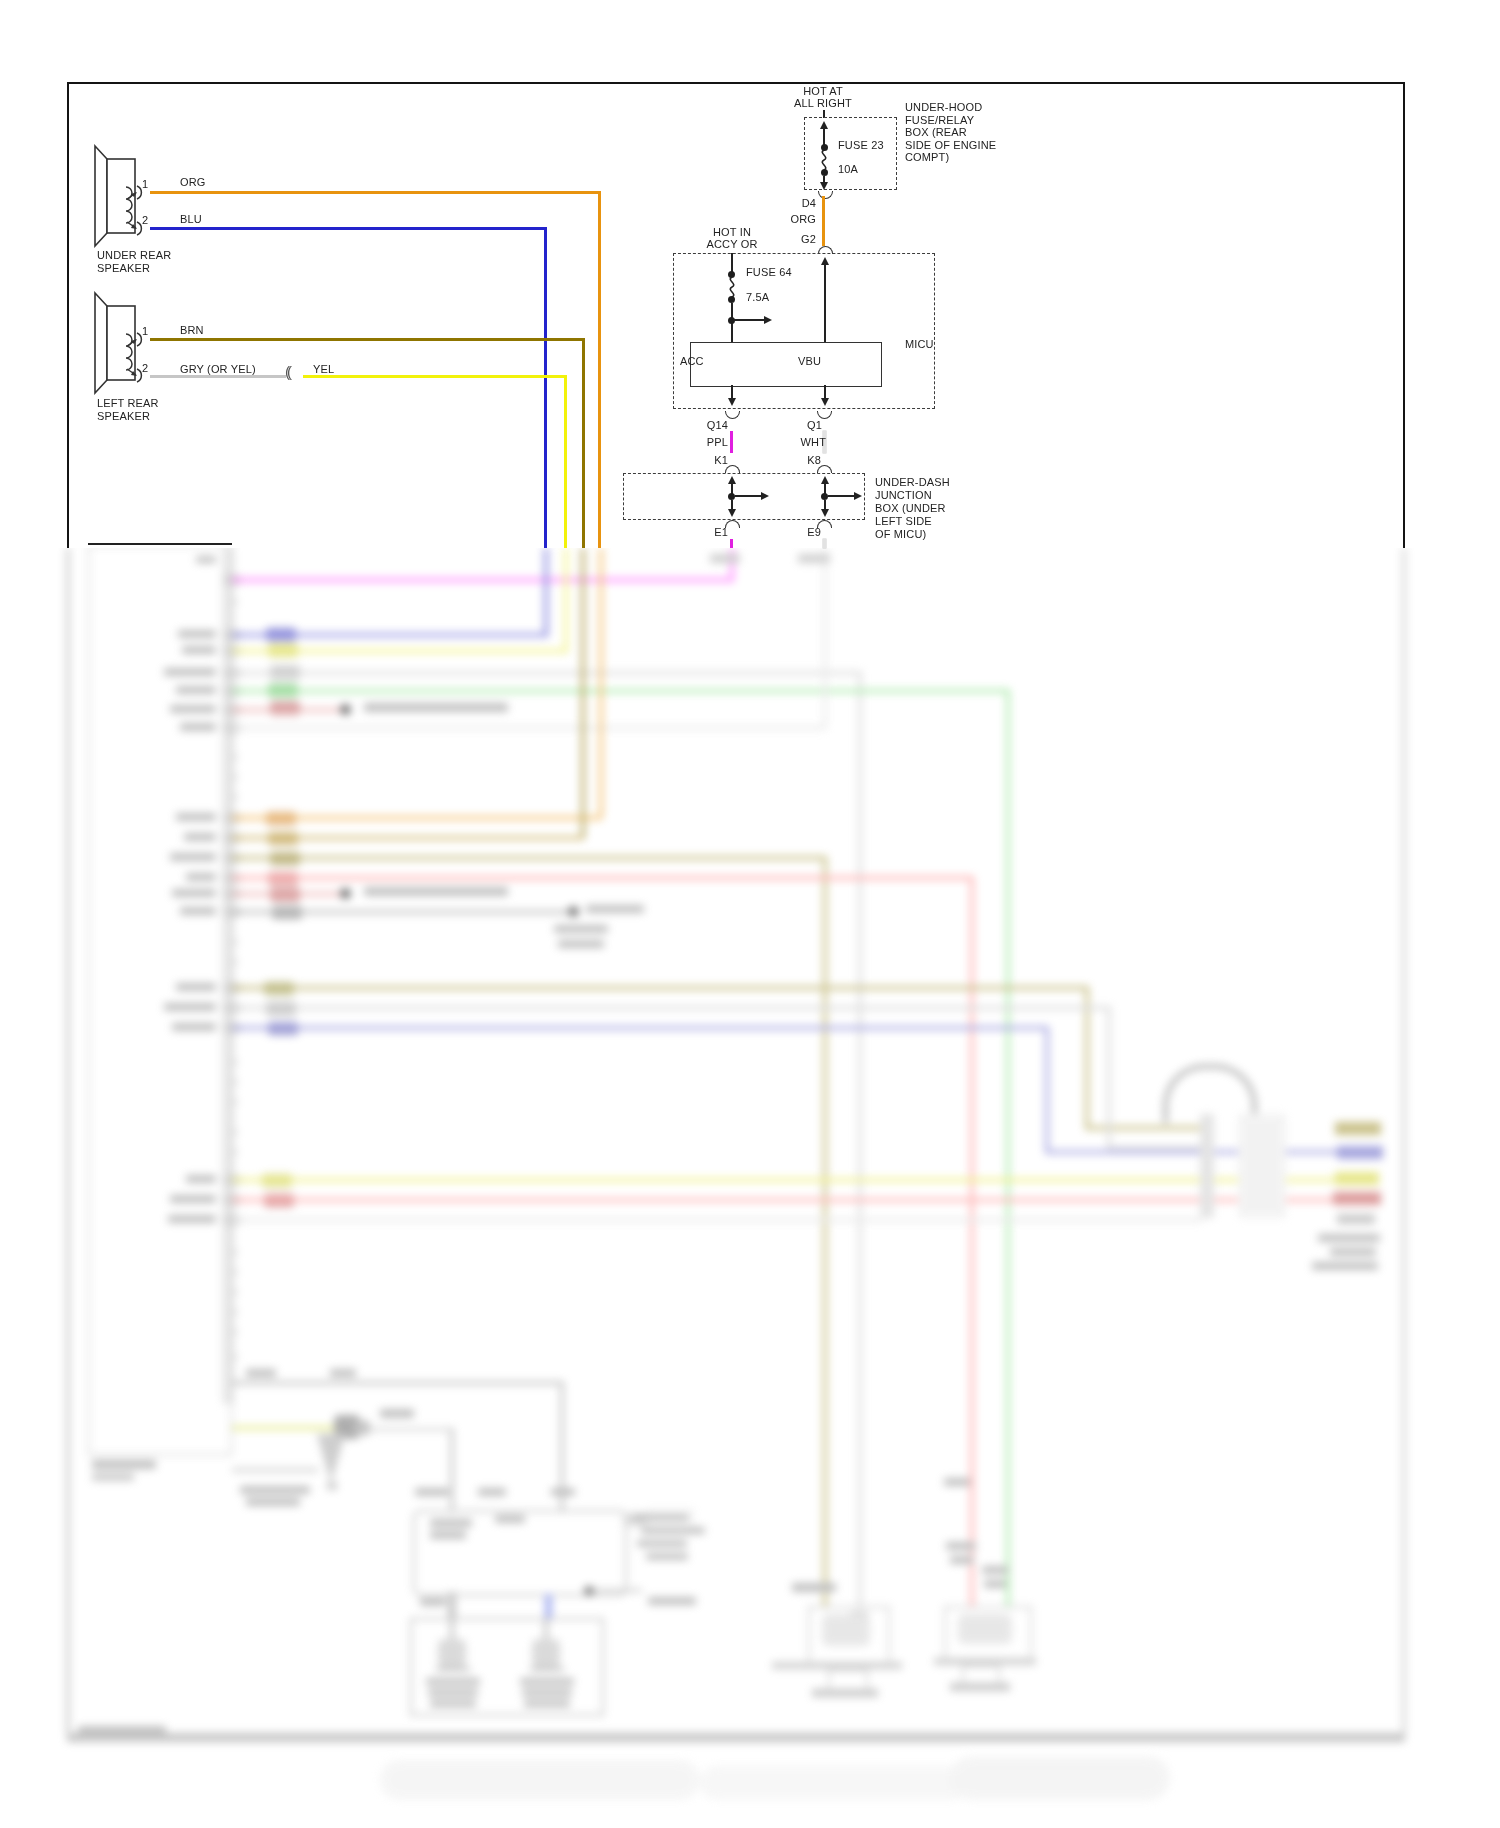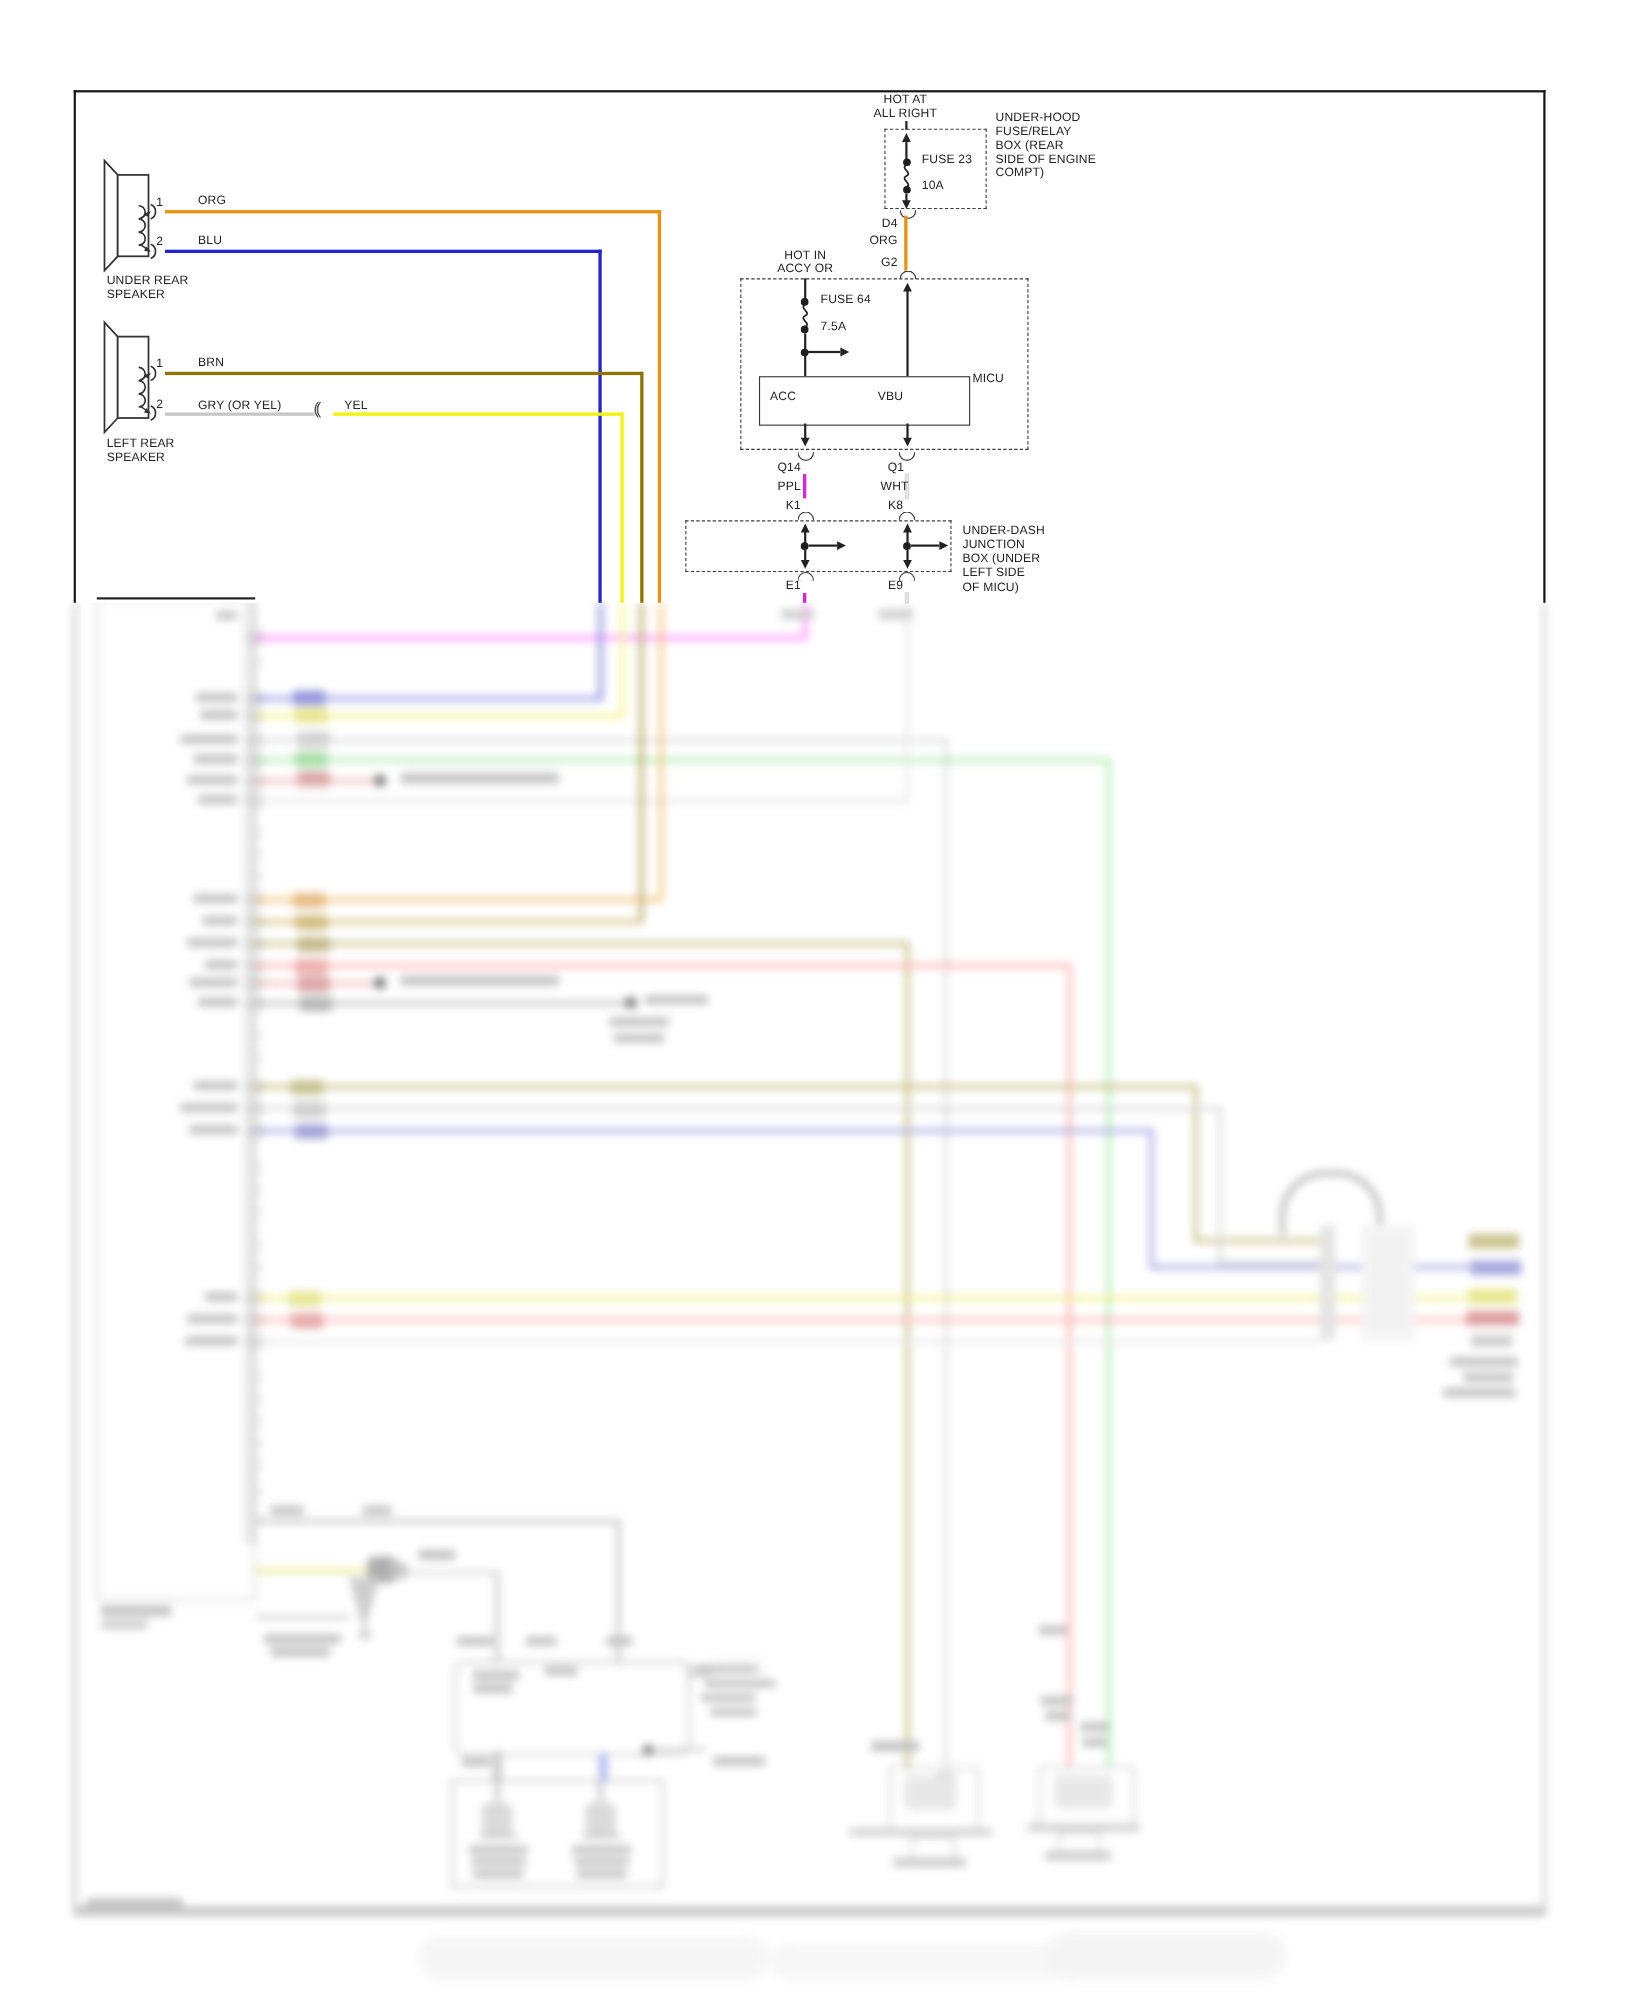--- a/index.html
+++ b/index.html
@@ -117,23 +117,23 @@
   <div class="dot7" style="left:728px;top:296px;"></div>
   <div class="t" style="left:746px;top:266px;">FUSE 64</div>
   <div class="t" style="left:746px;top:291px;">7.5A</div>
   <div class="ln" style="left:731px;top:303px;width:2px;height:39px;background:#222;"></div>
   <div class="dot7" style="left:728px;top:317px;"></div>
   <div class="ln" style="left:734px;top:319px;width:30px;height:2px;background:#222;"></div>
   <div class="ahr" style="left:764px;top:316px;"></div>
   <div class="ahu" style="left:821px;top:257px;"></div>
   <div class="ln" style="left:824px;top:264px;width:2px;height:78px;background:#222;"></div>
   <div class="sbox" style="left:690px;top:342px;width:190px;height:43px;"></div>
-  <div class="t" style="left:700px;top:355px;">ACC</div>
+  <div class="t" style="left:680px;top:355px;">ACC</div>
   <div class="t" style="left:798px;top:355px;">VBU</div>
-  <div class="t" style="left:884px;top:338px;">MICU</div>
+  <div class="t" style="left:884px;top:338px;padding-left:21px;">MICU</div>
   <div class="ln" style="left:731px;top:385px;width:2px;height:14px;background:#222;"></div>
   <div class="ahd" style="left:728px;top:398px;"></div>
   <div class="ln" style="left:824px;top:385px;width:2px;height:14px;background:#222;"></div>
   <div class="ahd" style="left:821px;top:398px;"></div>
   <div class="arcu" style="left:725px;top:411px;"></div>
   <div class="arcu" style="left:817px;top:411px;"></div>
   <div class="t tr" style="left:698px;top:419px;width:30px;">Q14</div>
   <div class="t tr" style="left:796px;top:419px;width:26px;">Q1</div>
   <div class="ln" style="left:730px;top:431px;width:3px;height:22px;background:#E01FE0;"></div>
   <div class="ln" style="left:823px;top:431px;width:3px;height:22px;background:#E2E2E2;box-shadow:0 0 0 .5px #cfcfcf;"></div>

